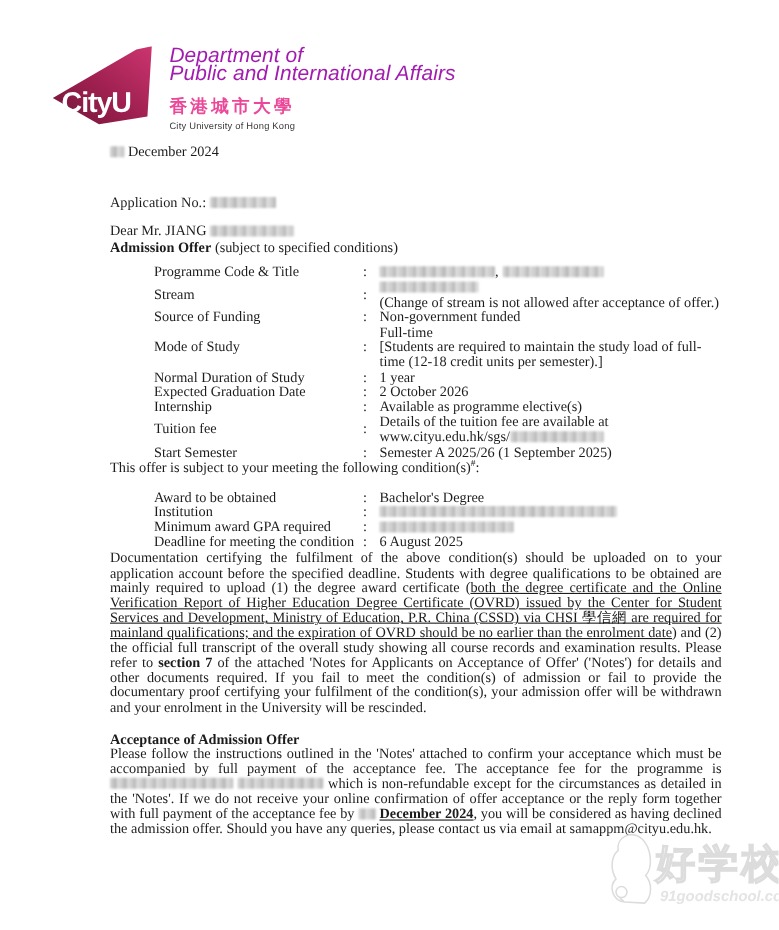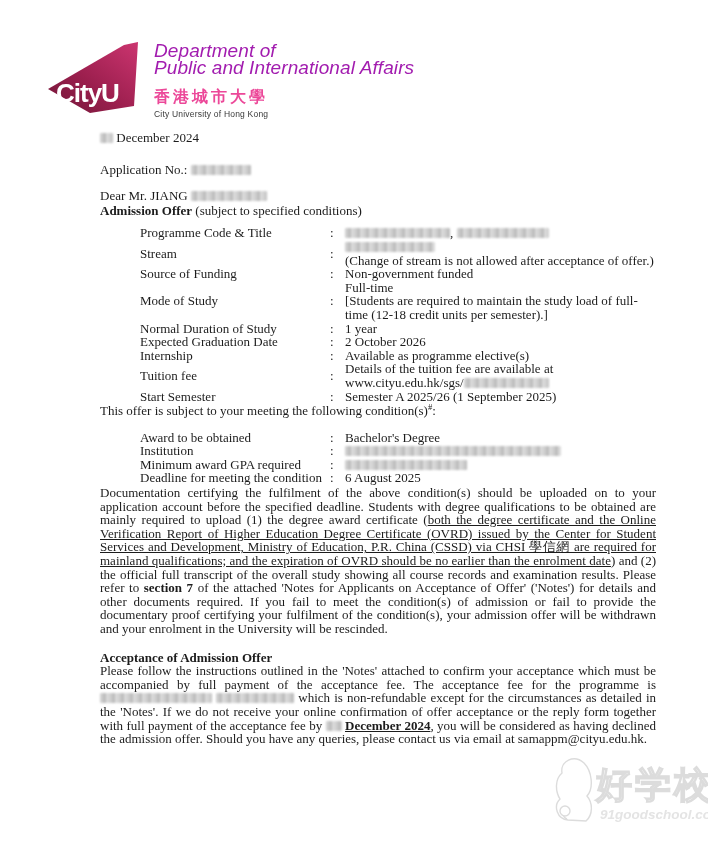--- a/index.html
+++ b/index.html
@@ -57,21 +57,21 @@
     <div class="dept">
       <div class="dept-line">Department of</div>
       <div class="dept-line">Public and International Affairs</div>
       <div class="cjk-name">香港城市大學</div>
       <div class="eng-name">City University of Hong Kong</div>
     </div>
   </div>
 
   <div class="content">
     <div class="p"><span class="redact" style="width: 13px;"></span><span> December 2024</span></div>
-    <div class="p" style="margin-top:18px"><span>Application No.: </span><span class="redact" style="width: 60px;"></span></div>
+    <div class="p" style="margin-top:32px"><span>Application No.: </span><span class="redact" style="width: 60px;"></span></div>
     <div class="p"><span>Dear Mr. JIANG </span><span class="redact" style="width: 76px;"></span></div>
     <div class="p mt12"><span class="b">Admission Offer</span><span> (subject to specified conditions)</span></div>
 
     <div class="dtable">
         <div class="trow">
           <div class="tlabel">Programme Code &amp; Title</div>
           <div class="tcolon">:</div>
           <div class="tval">
             <div><span class="redact" style="width: 105px;"></span><span>, </span><span class="redact" style="width: 92px;"></span></div>
           </div>

